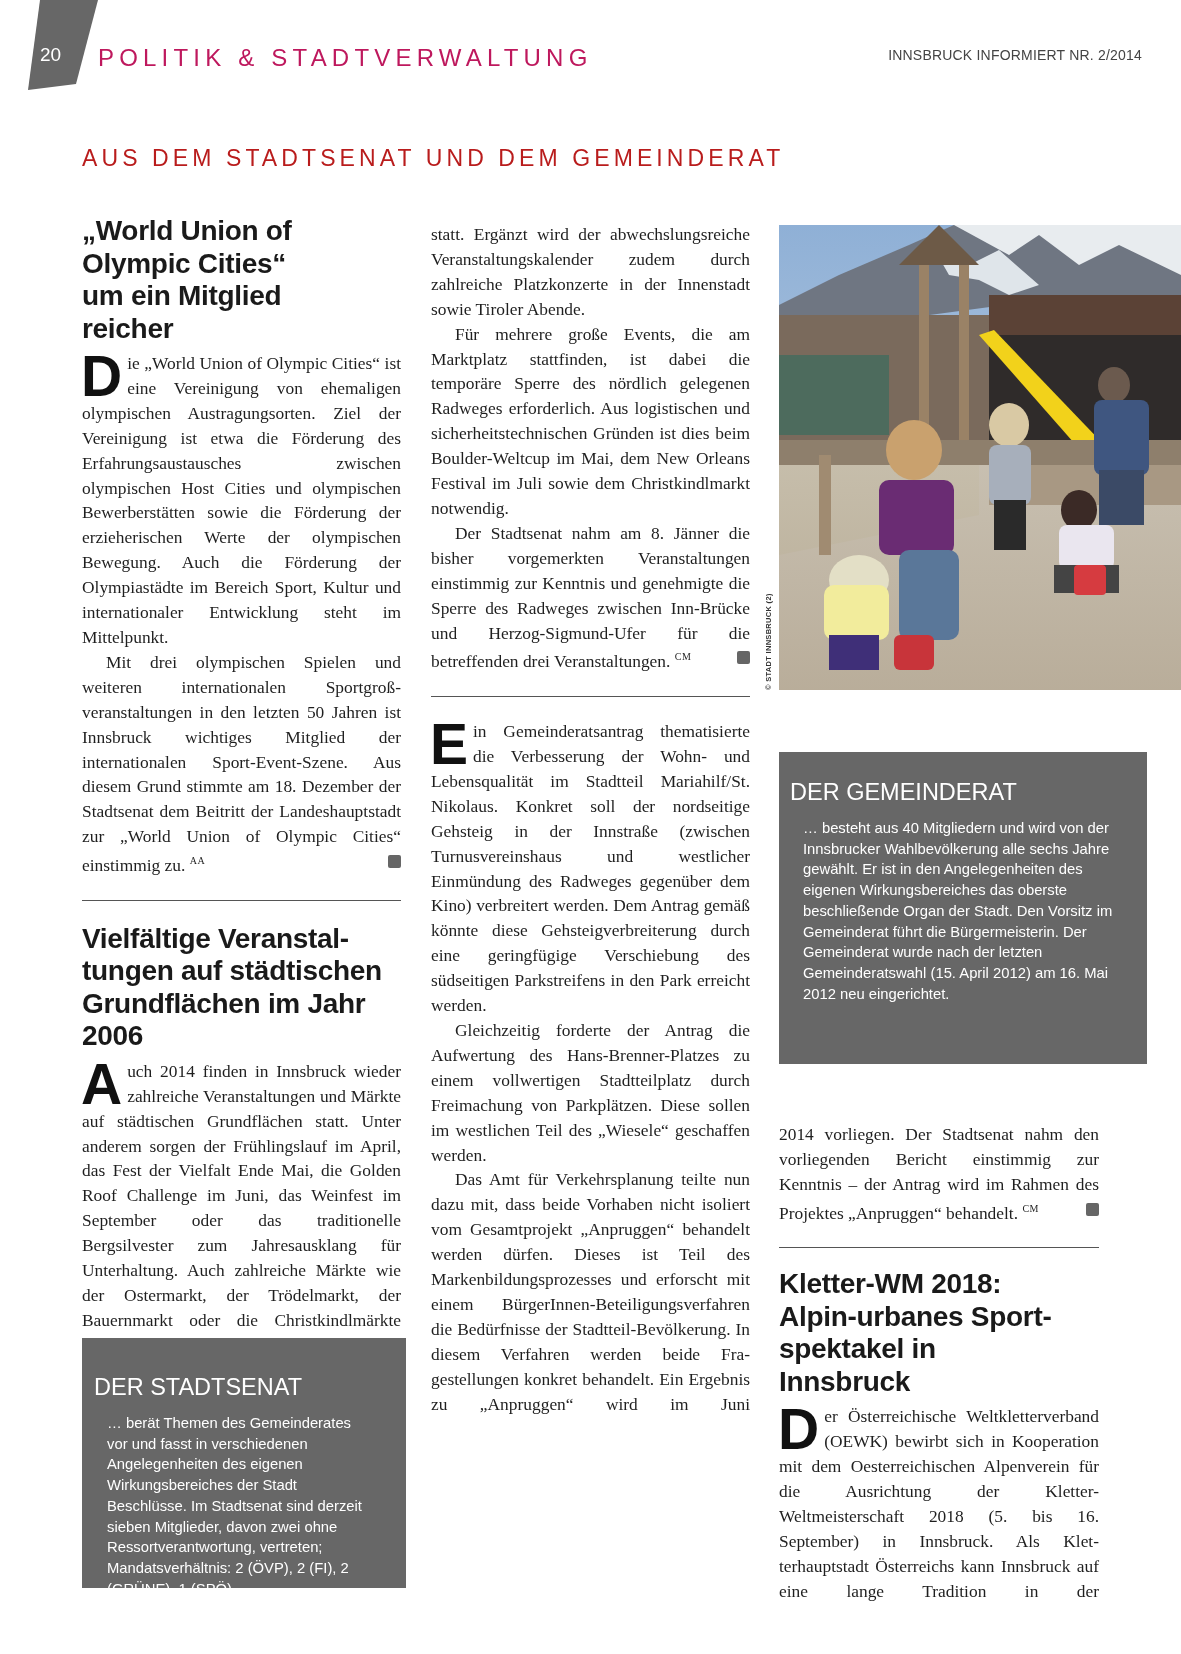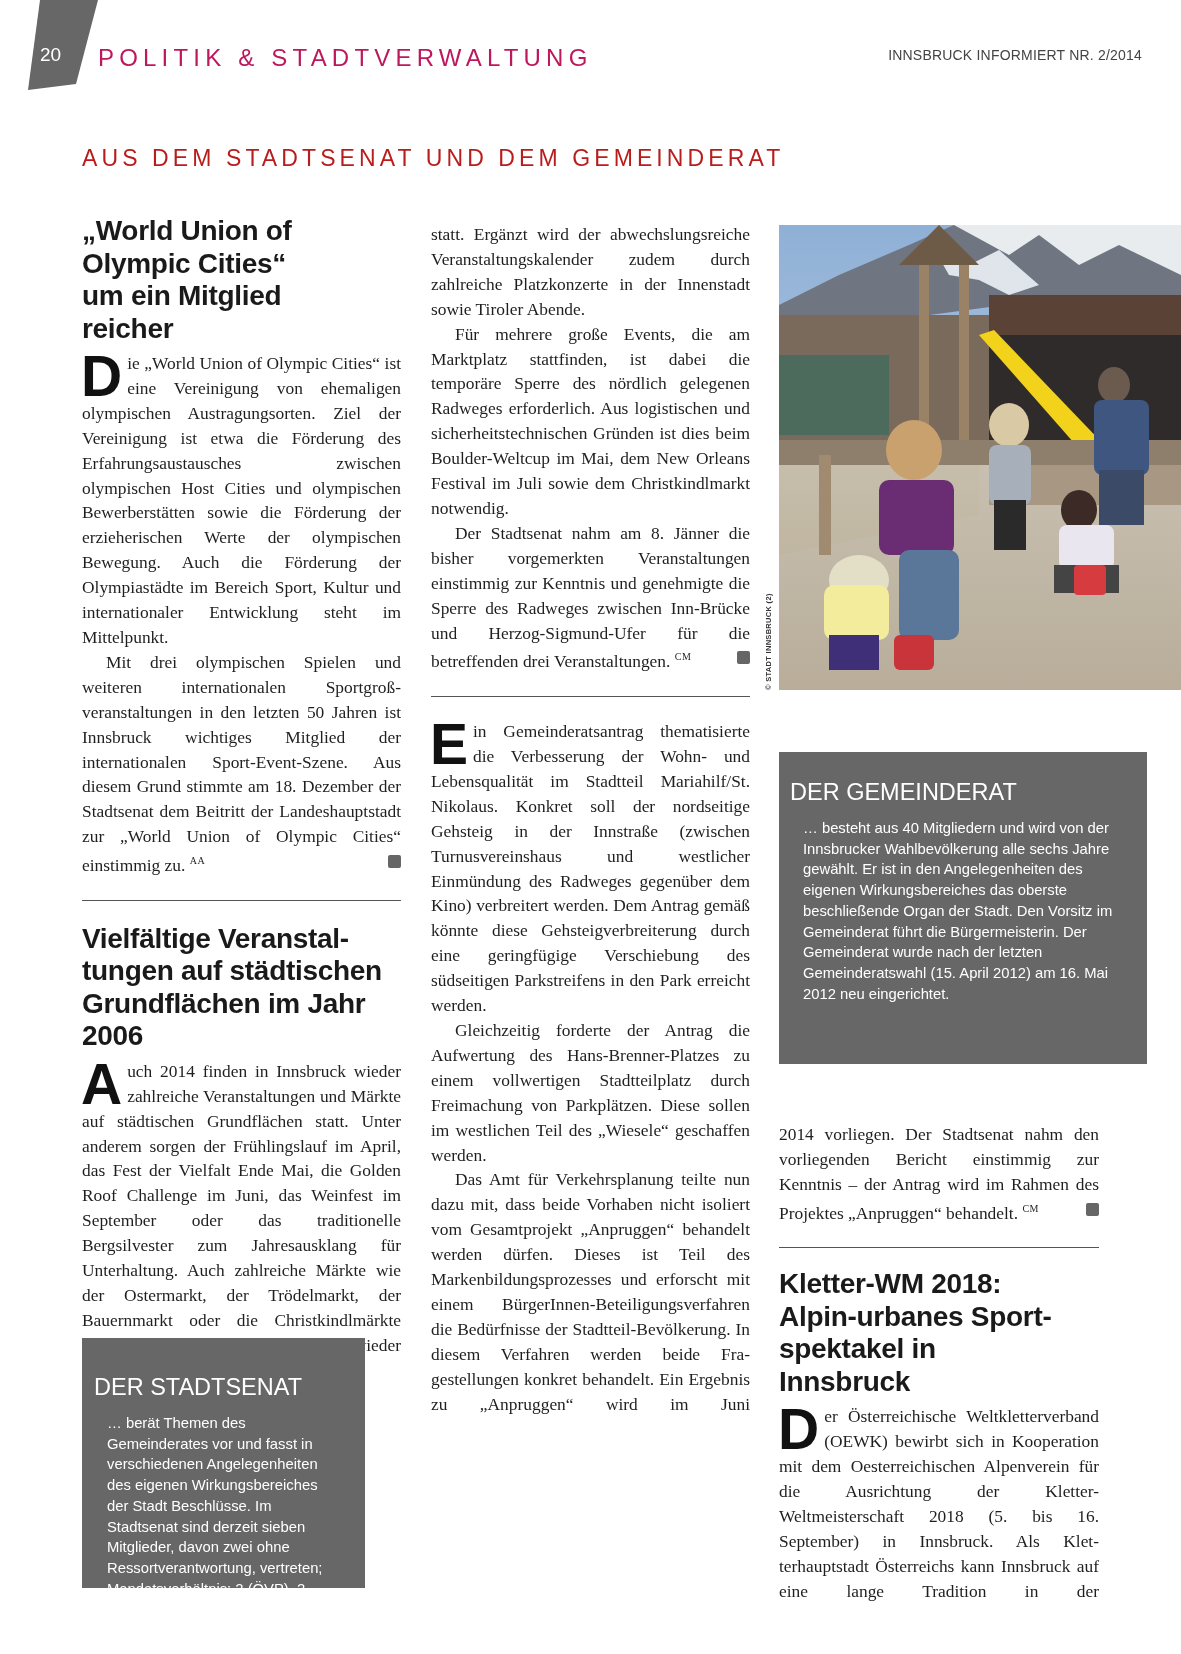--- a/index.html
+++ b/index.html
@@ -55,21 +55,21 @@
   </div>
   <div class="rule" style="margin-top:22px"></div>
   <div style="margin-top:22px">
     <h2 class="headline">Vielfältige Veranstal­tungen auf städtischen Grundflächen im Jahr 2006</h2>
     <div class="body">
       <p style="text-align-last: justify"><span class="dropcap">A</span><span>uch 2014 finden in Innsbruck wie­der zahlreiche Veranstaltungen und Märkte auf städtischen Grundflä­chen statt. Unter anderem sorgen der Frühlingslauf im April, das Fest der Viel­falt Ende Mai, die Golden Roof Challen­ge im Juni, das Weinfest im September oder das traditionelle Bergsilvester zum Jahresausklang für Unterhaltung. Auch zahlreiche Märkte wie der Ostermarkt, der Trödelmarkt, der Bauernmarkt oder die Christkindlmärkte finden wieder</span></p>
     </div>
   </div>
 </div>
 
-<div class="infobox" style="left:82px; top:1338px; width:283px; height:250px; padding:36px 25px 0 12px;">
+<div class="infobox" style="left:82px; top:1338px; width:324px; height:250px; padding:36px 25px 0 12px;">
   <div class="box-title">DER STADTSENAT</div>
   <div class="box-text">… berät Themen des Gemeinderates vor und fasst in verschiedenen Angelegen­heiten des eigenen Wirkungsbereiches der Stadt Beschlüsse. Im Stadtsenat sind derzeit sieben Mitglieder, davon zwei ohne Ressortverantwortung, vertreten; Mandatsverhältnis: 2 (ÖVP), 2 (FI), 2 (GRÜNE), 1 (SPÖ).</div>
 </div>
 
 <div class="col col2">
   <div class="body">
     <p><span>statt. Ergänzt wird der abwechslungs­reiche Veranstaltungskalender zudem durch zahlreiche Platzkonzerte in der Innenstadt sowie Tiroler Abende.</span></p>
     <p class="indent"><span>Für mehrere große Events, die am Marktplatz stattfinden, ist dabei die temporäre Sperre des nördlich gele­genen Radweges erforderlich. Aus lo­gistischen und sicherheitstechnischen Gründen ist dies beim Boulder-Welt­cup im Mai, dem New Orleans Festival im Juli sowie dem Christkindlmarkt notwendig.</span></p>
     <p class="indent"><span>Der Stadtsenat nahm am 8. Jänner die bisher vorgemerkten Veranstal­tungen einstimmig zur Kenntnis und genehmigte die Sperre des Radweges zwischen Inn-Brücke und Herzog-Sig­mund-Ufer für die betreffenden drei Veranstaltungen.</span> <span class="sup">CM</span><span class="endmark"></span></p>
   </div>

